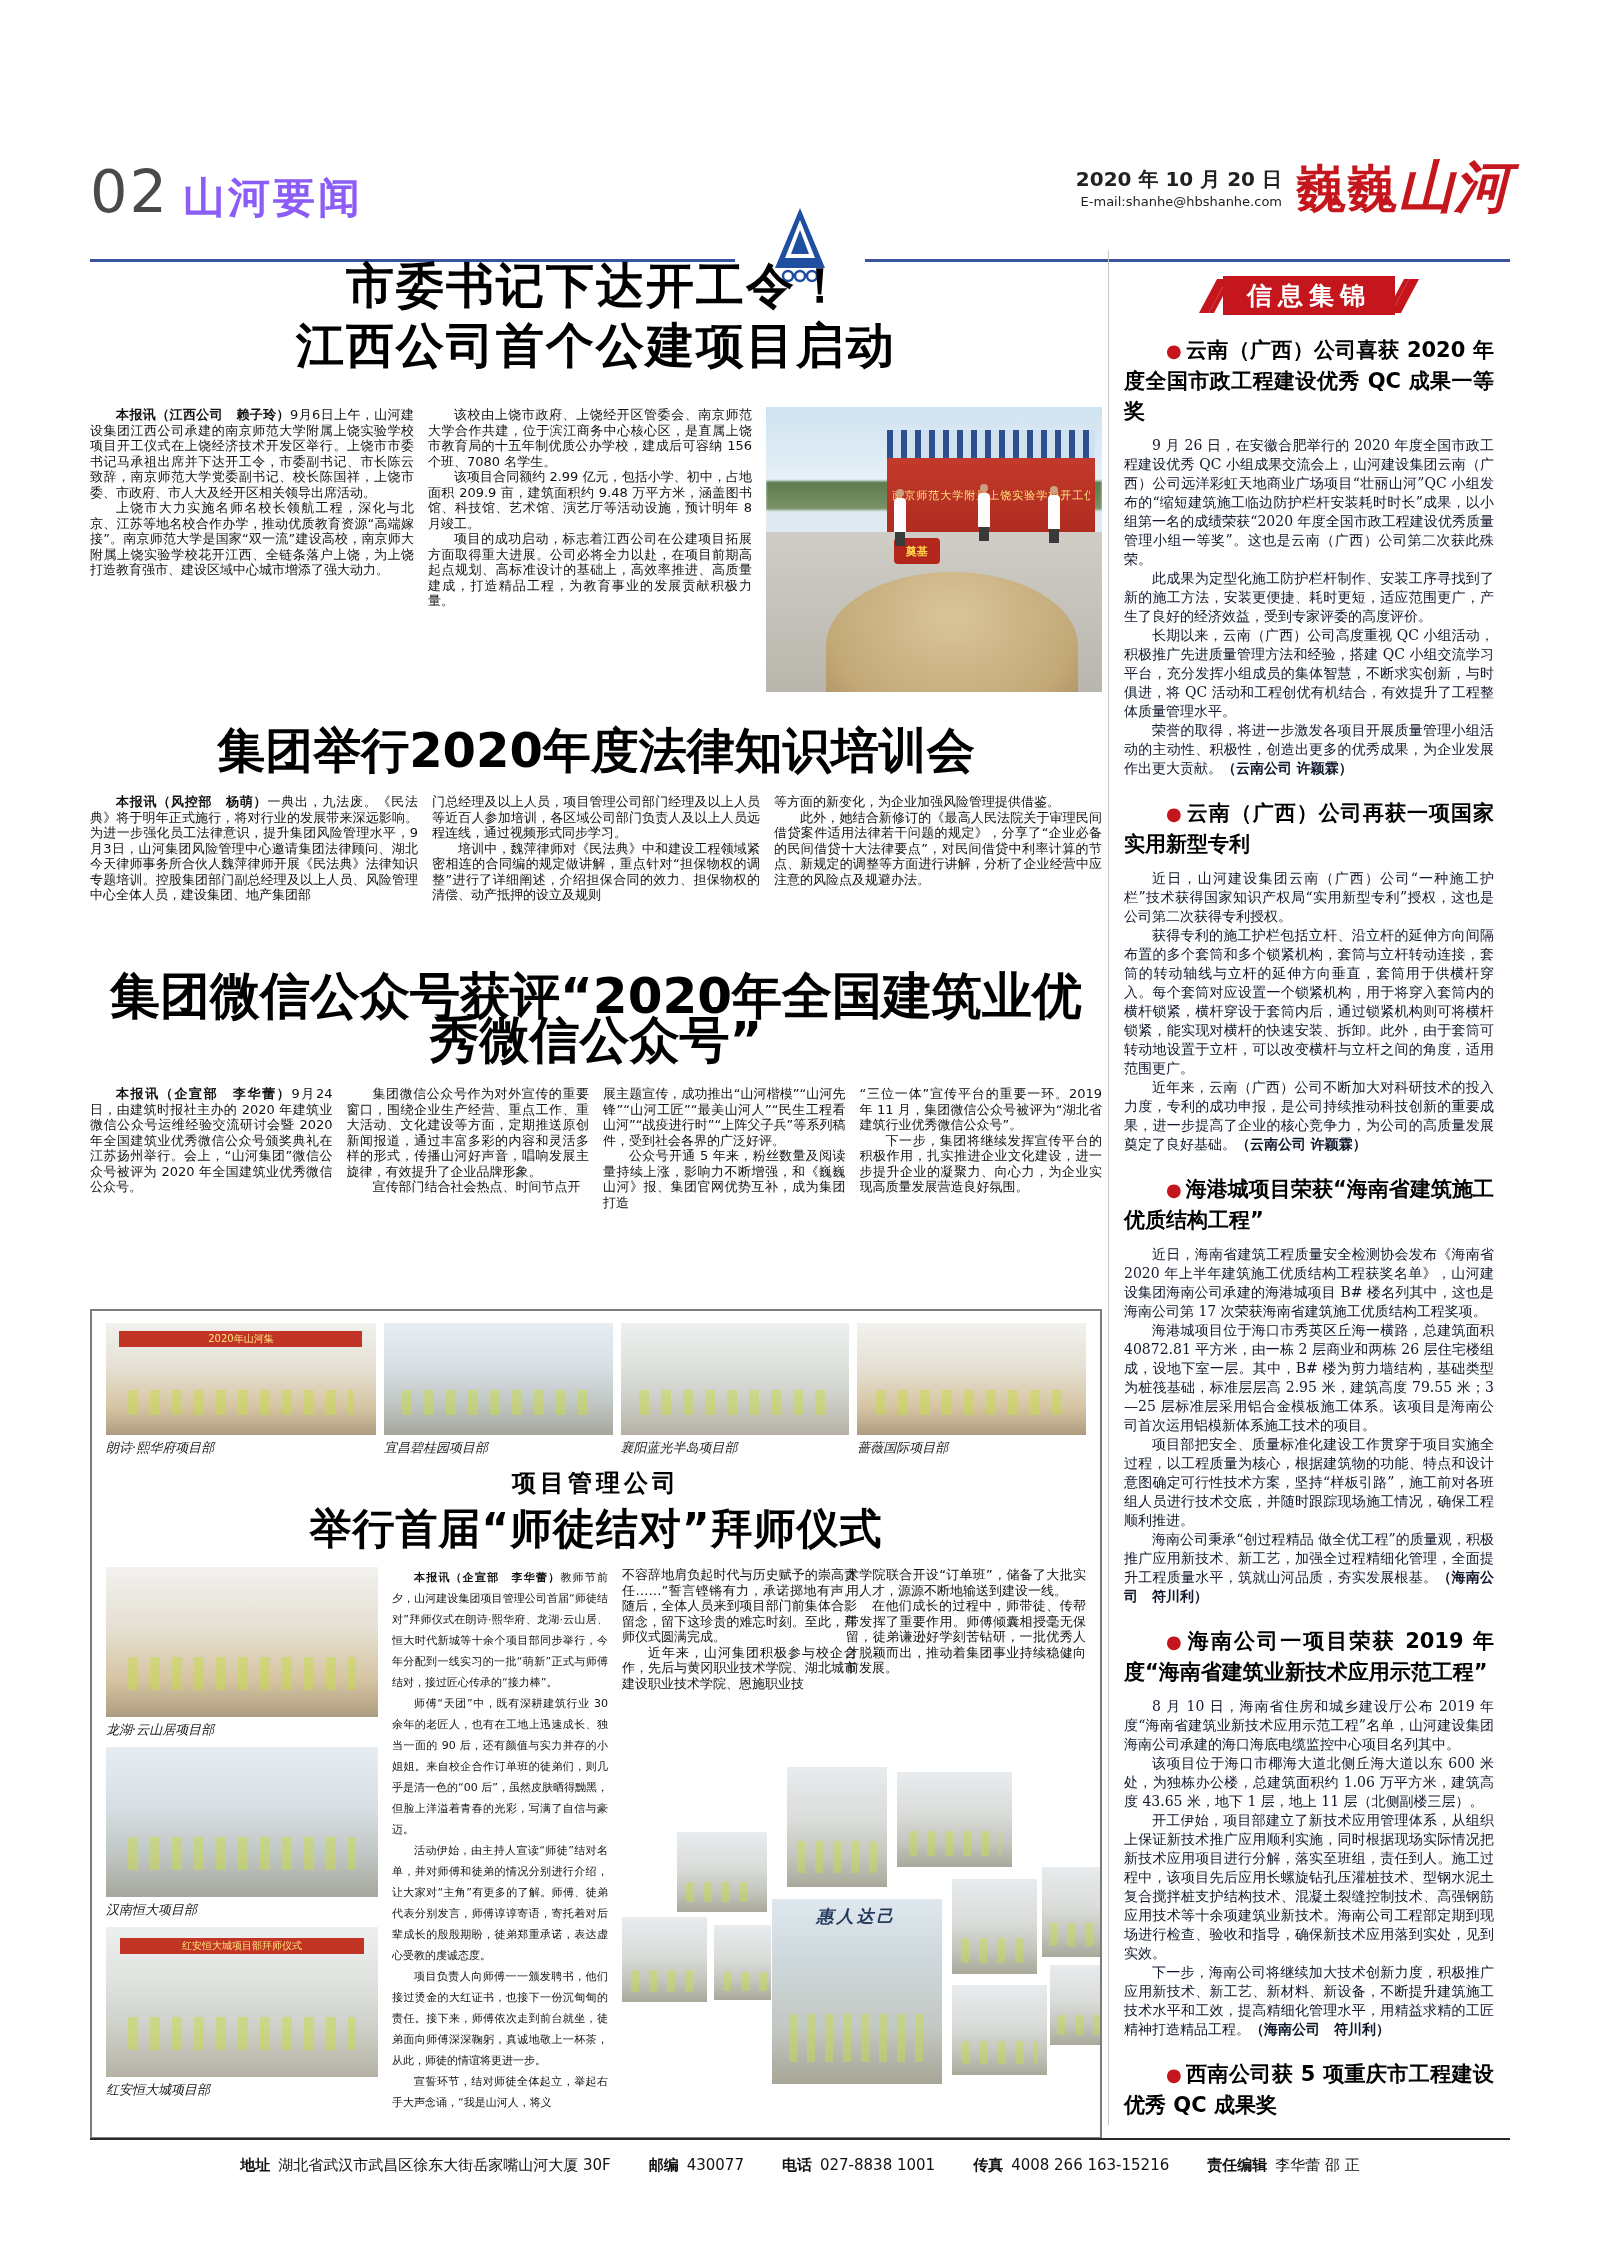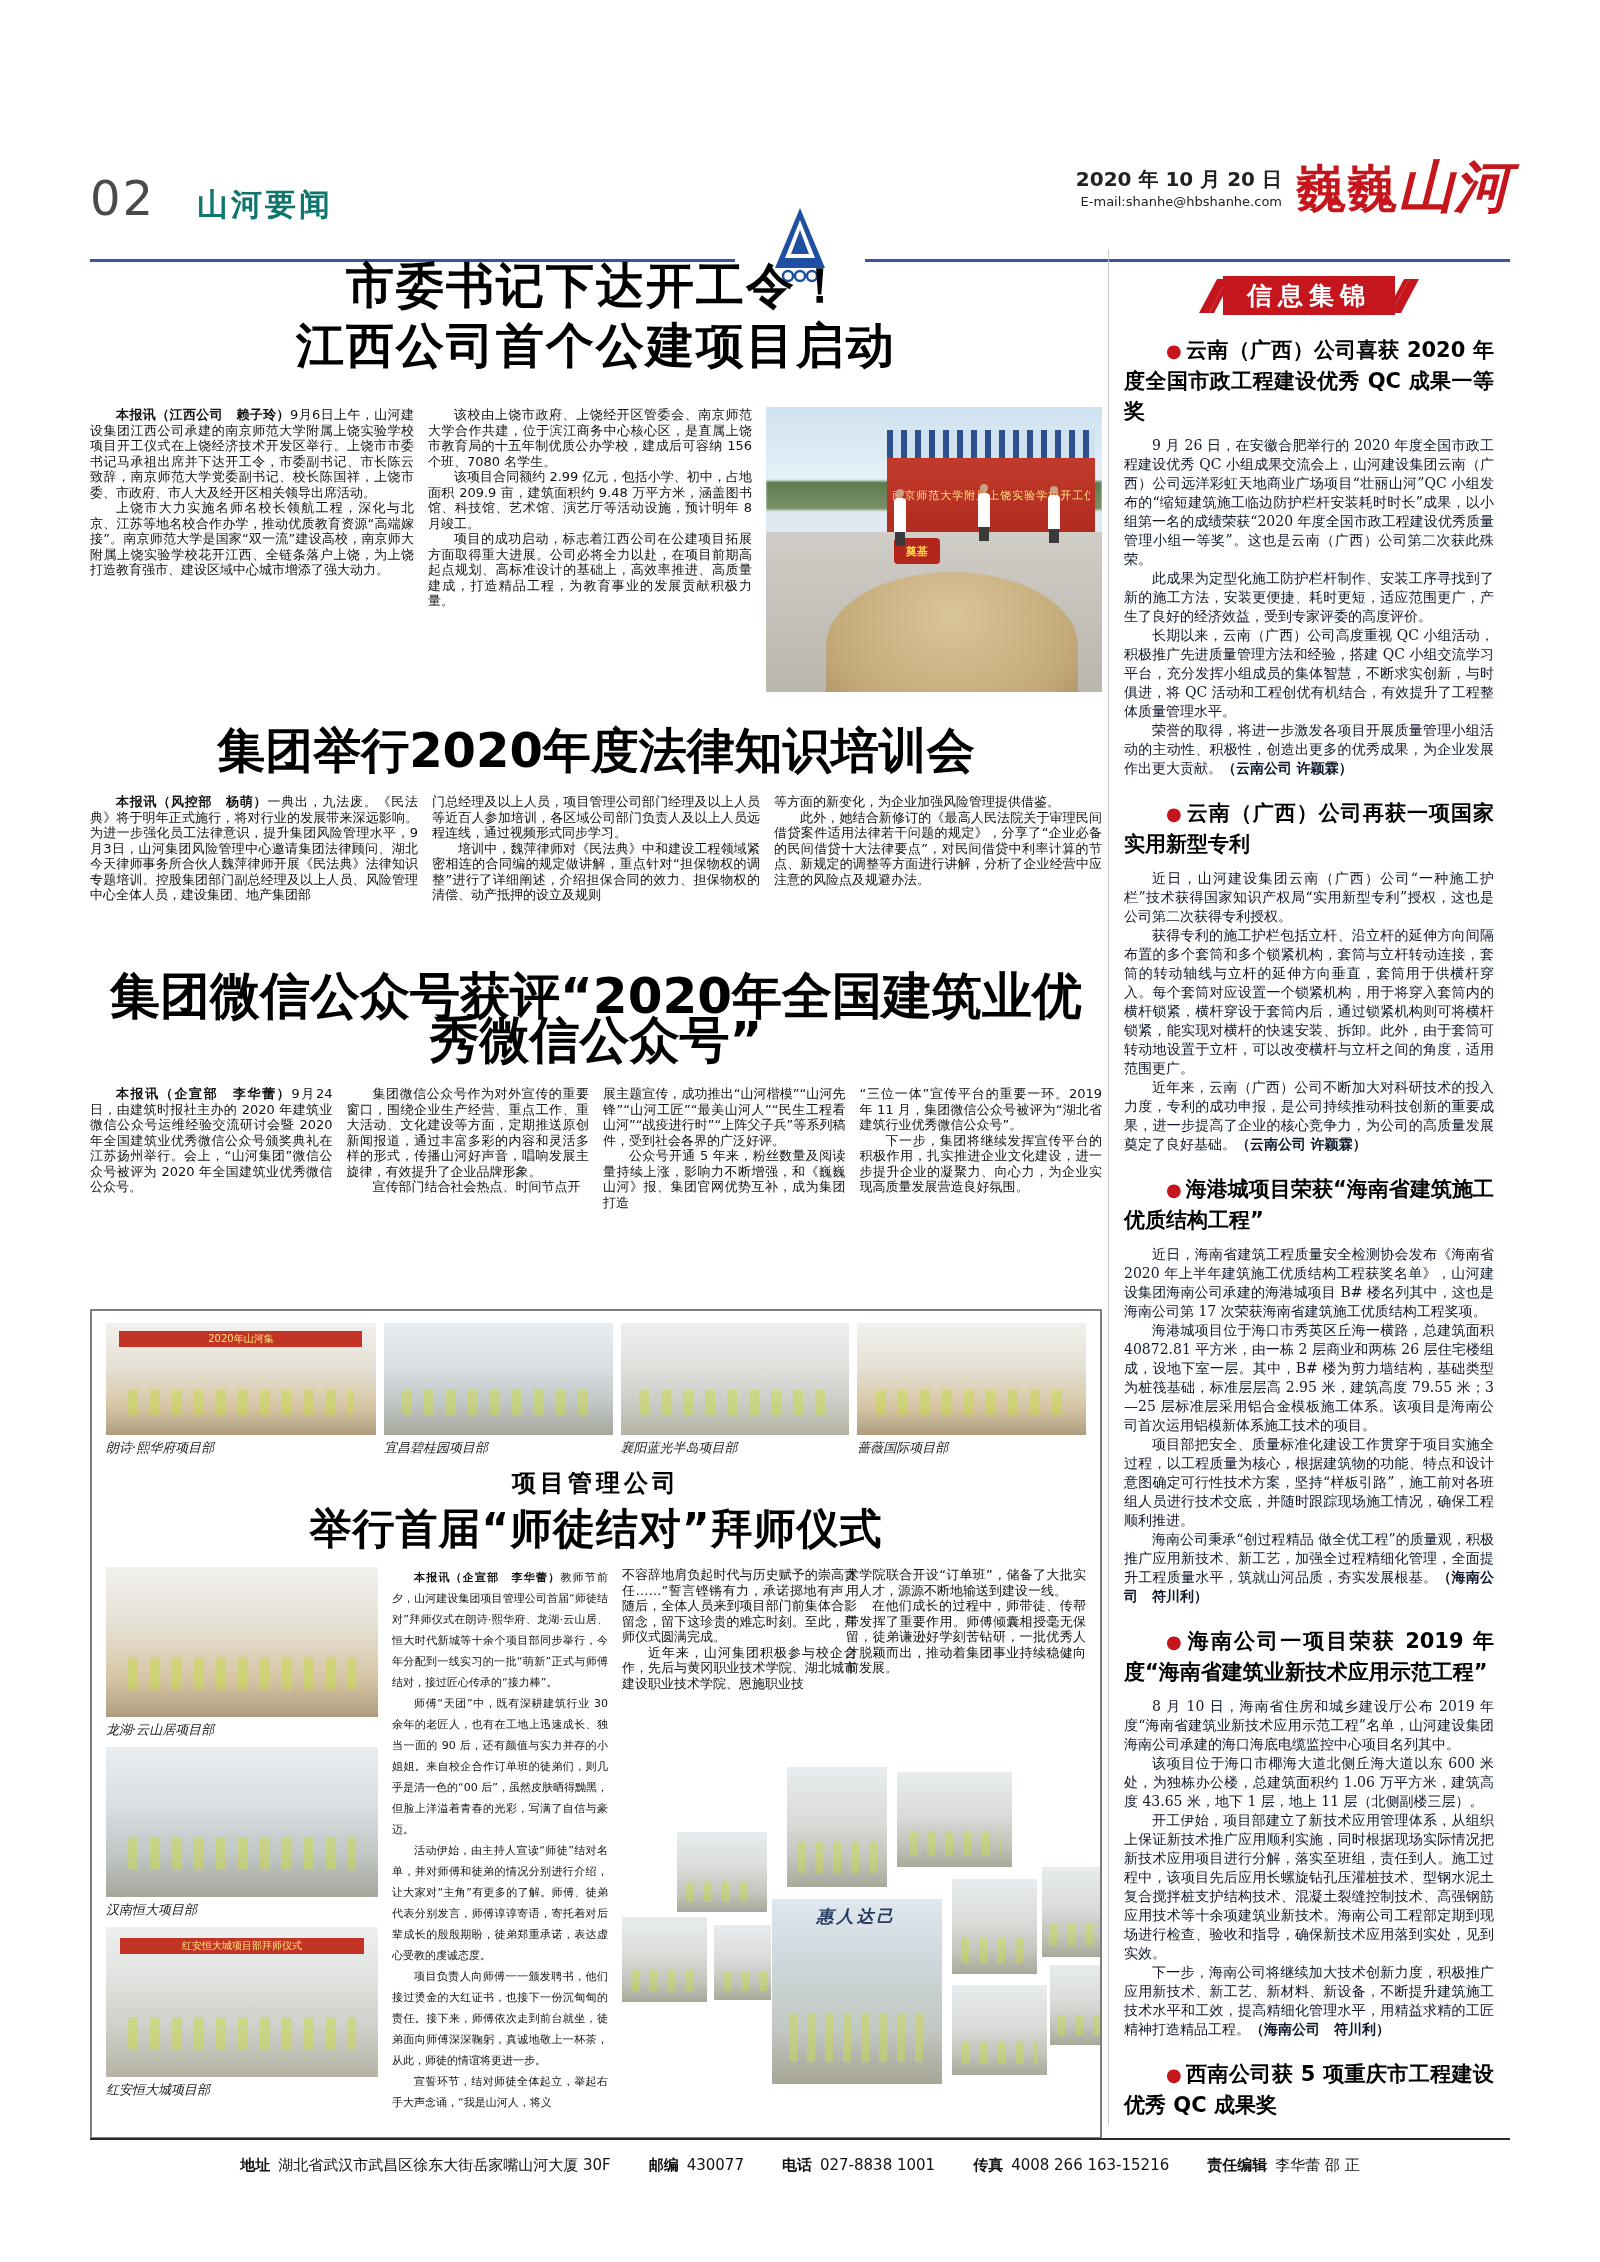--- a/index.html
+++ b/index.html
@@ -2,22 +2,22 @@
 <html><head>
 <meta charset="utf-8">
 <style>
   html,body{margin:0;padding:0;background:#e9e9e9;}
   .page{position:relative;width:1600px;height:2262px;background:#ffffff;margin:0 auto;
         font-family:"DejaVu Sans",sans-serif;color:#111;overflow:hidden;}
   
   .header{position:absolute;top:150px;left:90px;right:90px;}
   .header-top{display:flex;align-items:flex-end;justify-content:space-between;}
   .h-left{display:flex;align-items:baseline;gap:14px;}
-  .pagenum{font-size:48px;font-weight:400;color:#4a4a4a;letter-spacing:2px;}
-  .section{font-size:31px;font-weight:700;color:#0f766e;letter-spacing:3px;margin-left:28px;}
+  .pagenum{font-size:59px;font-weight:400;color:#4a4a4a;letter-spacing:2px;}
+  .section{font-size:42px;font-weight:700;color:#8b5cf6;letter-spacing:3px;}
   .h-right{display:flex;align-items:center;gap:14px;}
   .h-date{ text-align:right;line-height:1.35;}
   .h-date .d1{font-size:20px;font-weight:700;color:#222;}
   .h-date .d2{font-size:13px;color:#222;}
   .masthead{color:#c5161d;white-space:nowrap;}
   .masthead .m1{font-size:50px;font-weight:900;letter-spacing:1px;}
   .masthead .m2{font-size:56px;font-weight:900;font-style:italic;font-family:"DejaVu Serif",serif;}
   .header-rule{display:flex;align-items:center;margin-top:10px;}
   .header-rule .seg{flex:1;height:3px;background:#39539f;}
   .logo-slot{width:130px;display:flex;justify-content:center;margin-top:-30px;}

